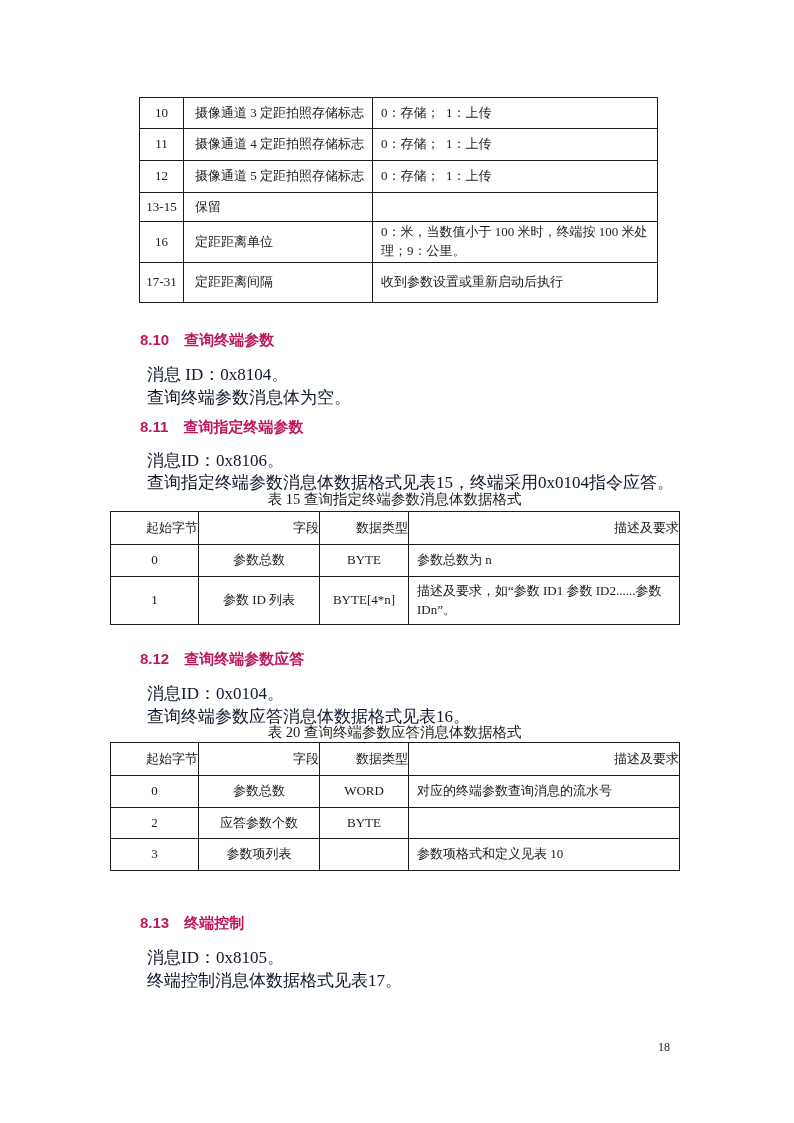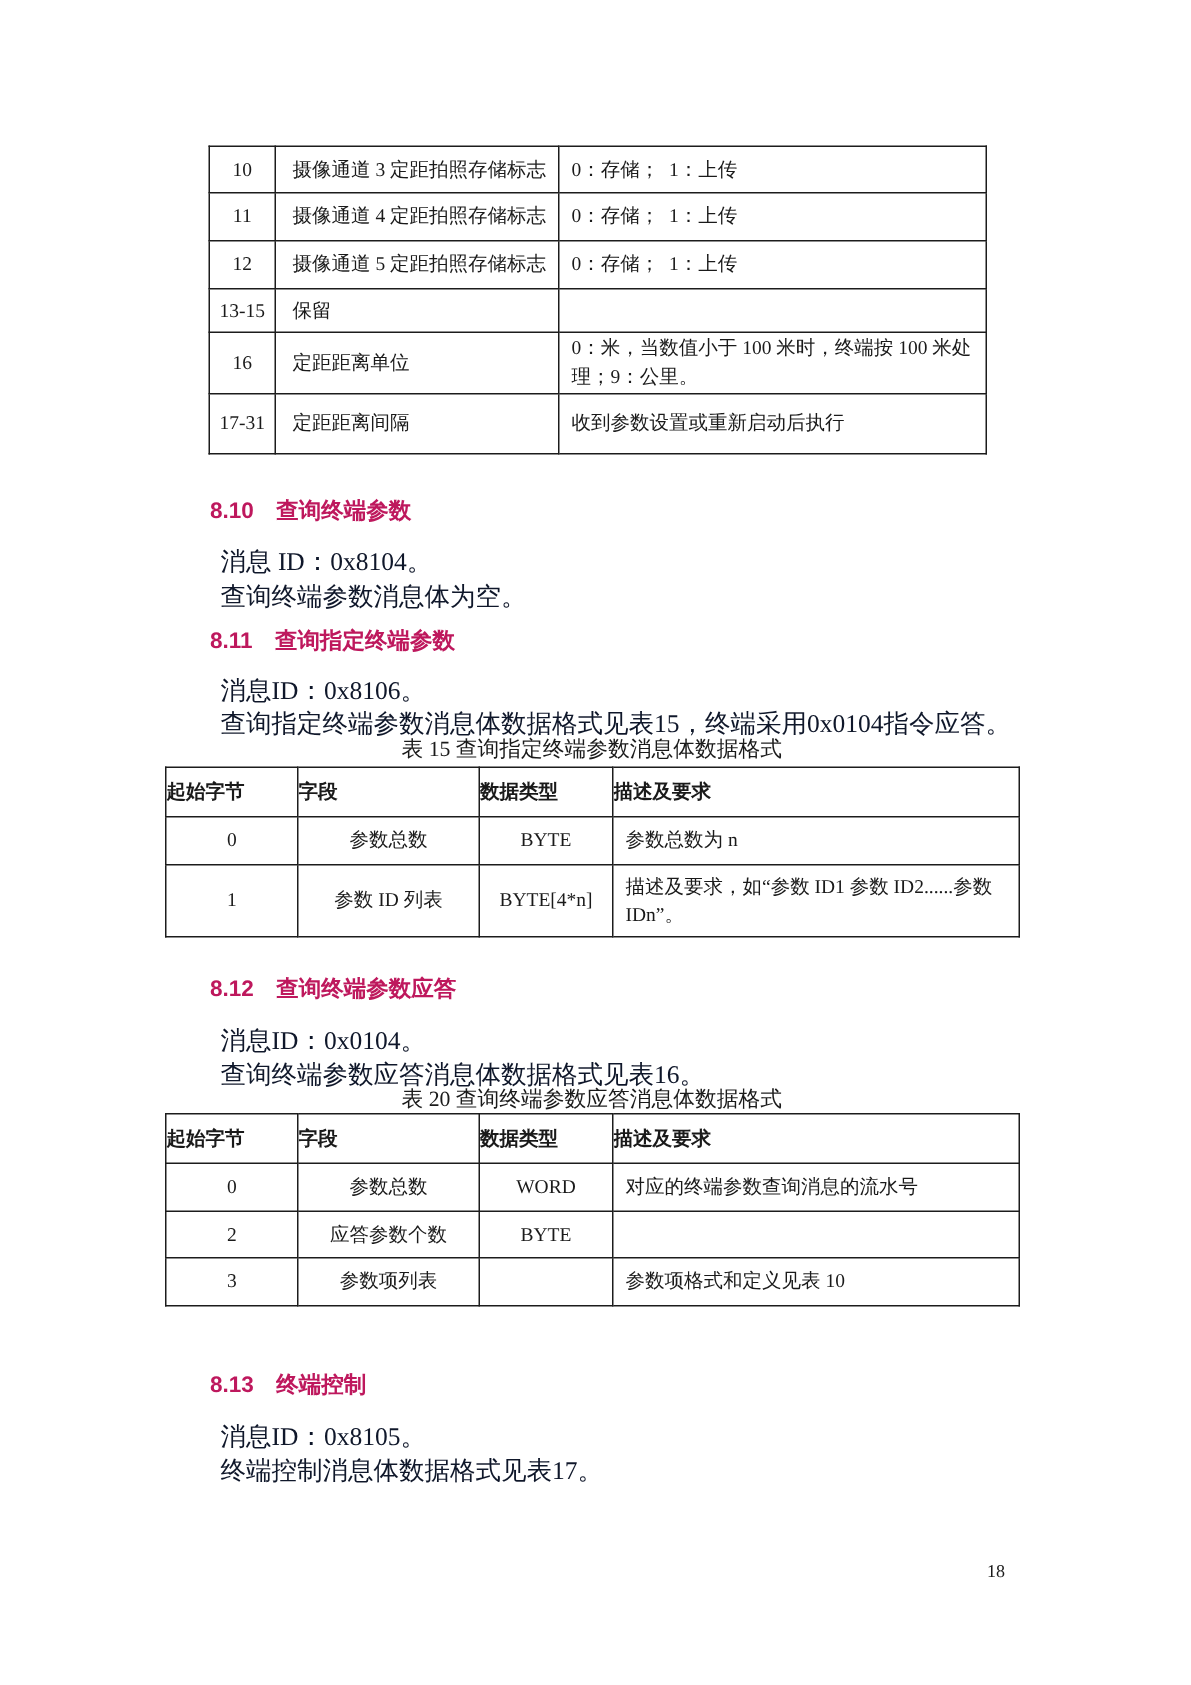--- a/index.html
+++ b/index.html
@@ -21,22 +21,22 @@
     border:1px solid #1c1c1c;
     font-size:13px;
     line-height:1.45;
     vertical-align:middle;
     white-space:pre-wrap;
     overflow:hidden;
     font-weight:normal;
   }
   table.doc th {
     font-family:"Liberation Sans","DejaVu Sans",sans-serif;
-    font-weight:bold;
-    text-align:left;
+    font-weight:normal;
+    text-align:right;
   }
   td.c { text-align:center; }
   td.l { text-align:left; padding-left:11px; padding-right:6px; }
   td.d { text-align:left; padding-left:8px; padding-right:5px; }
   .heading {
     position:absolute; left:125px;
     font-family:"Liberation Sans","DejaVu Sans",sans-serif;
     font-weight:bold; font-size:15px; color:#be185d;
     white-space:nowrap;
     margin-left:15px;

